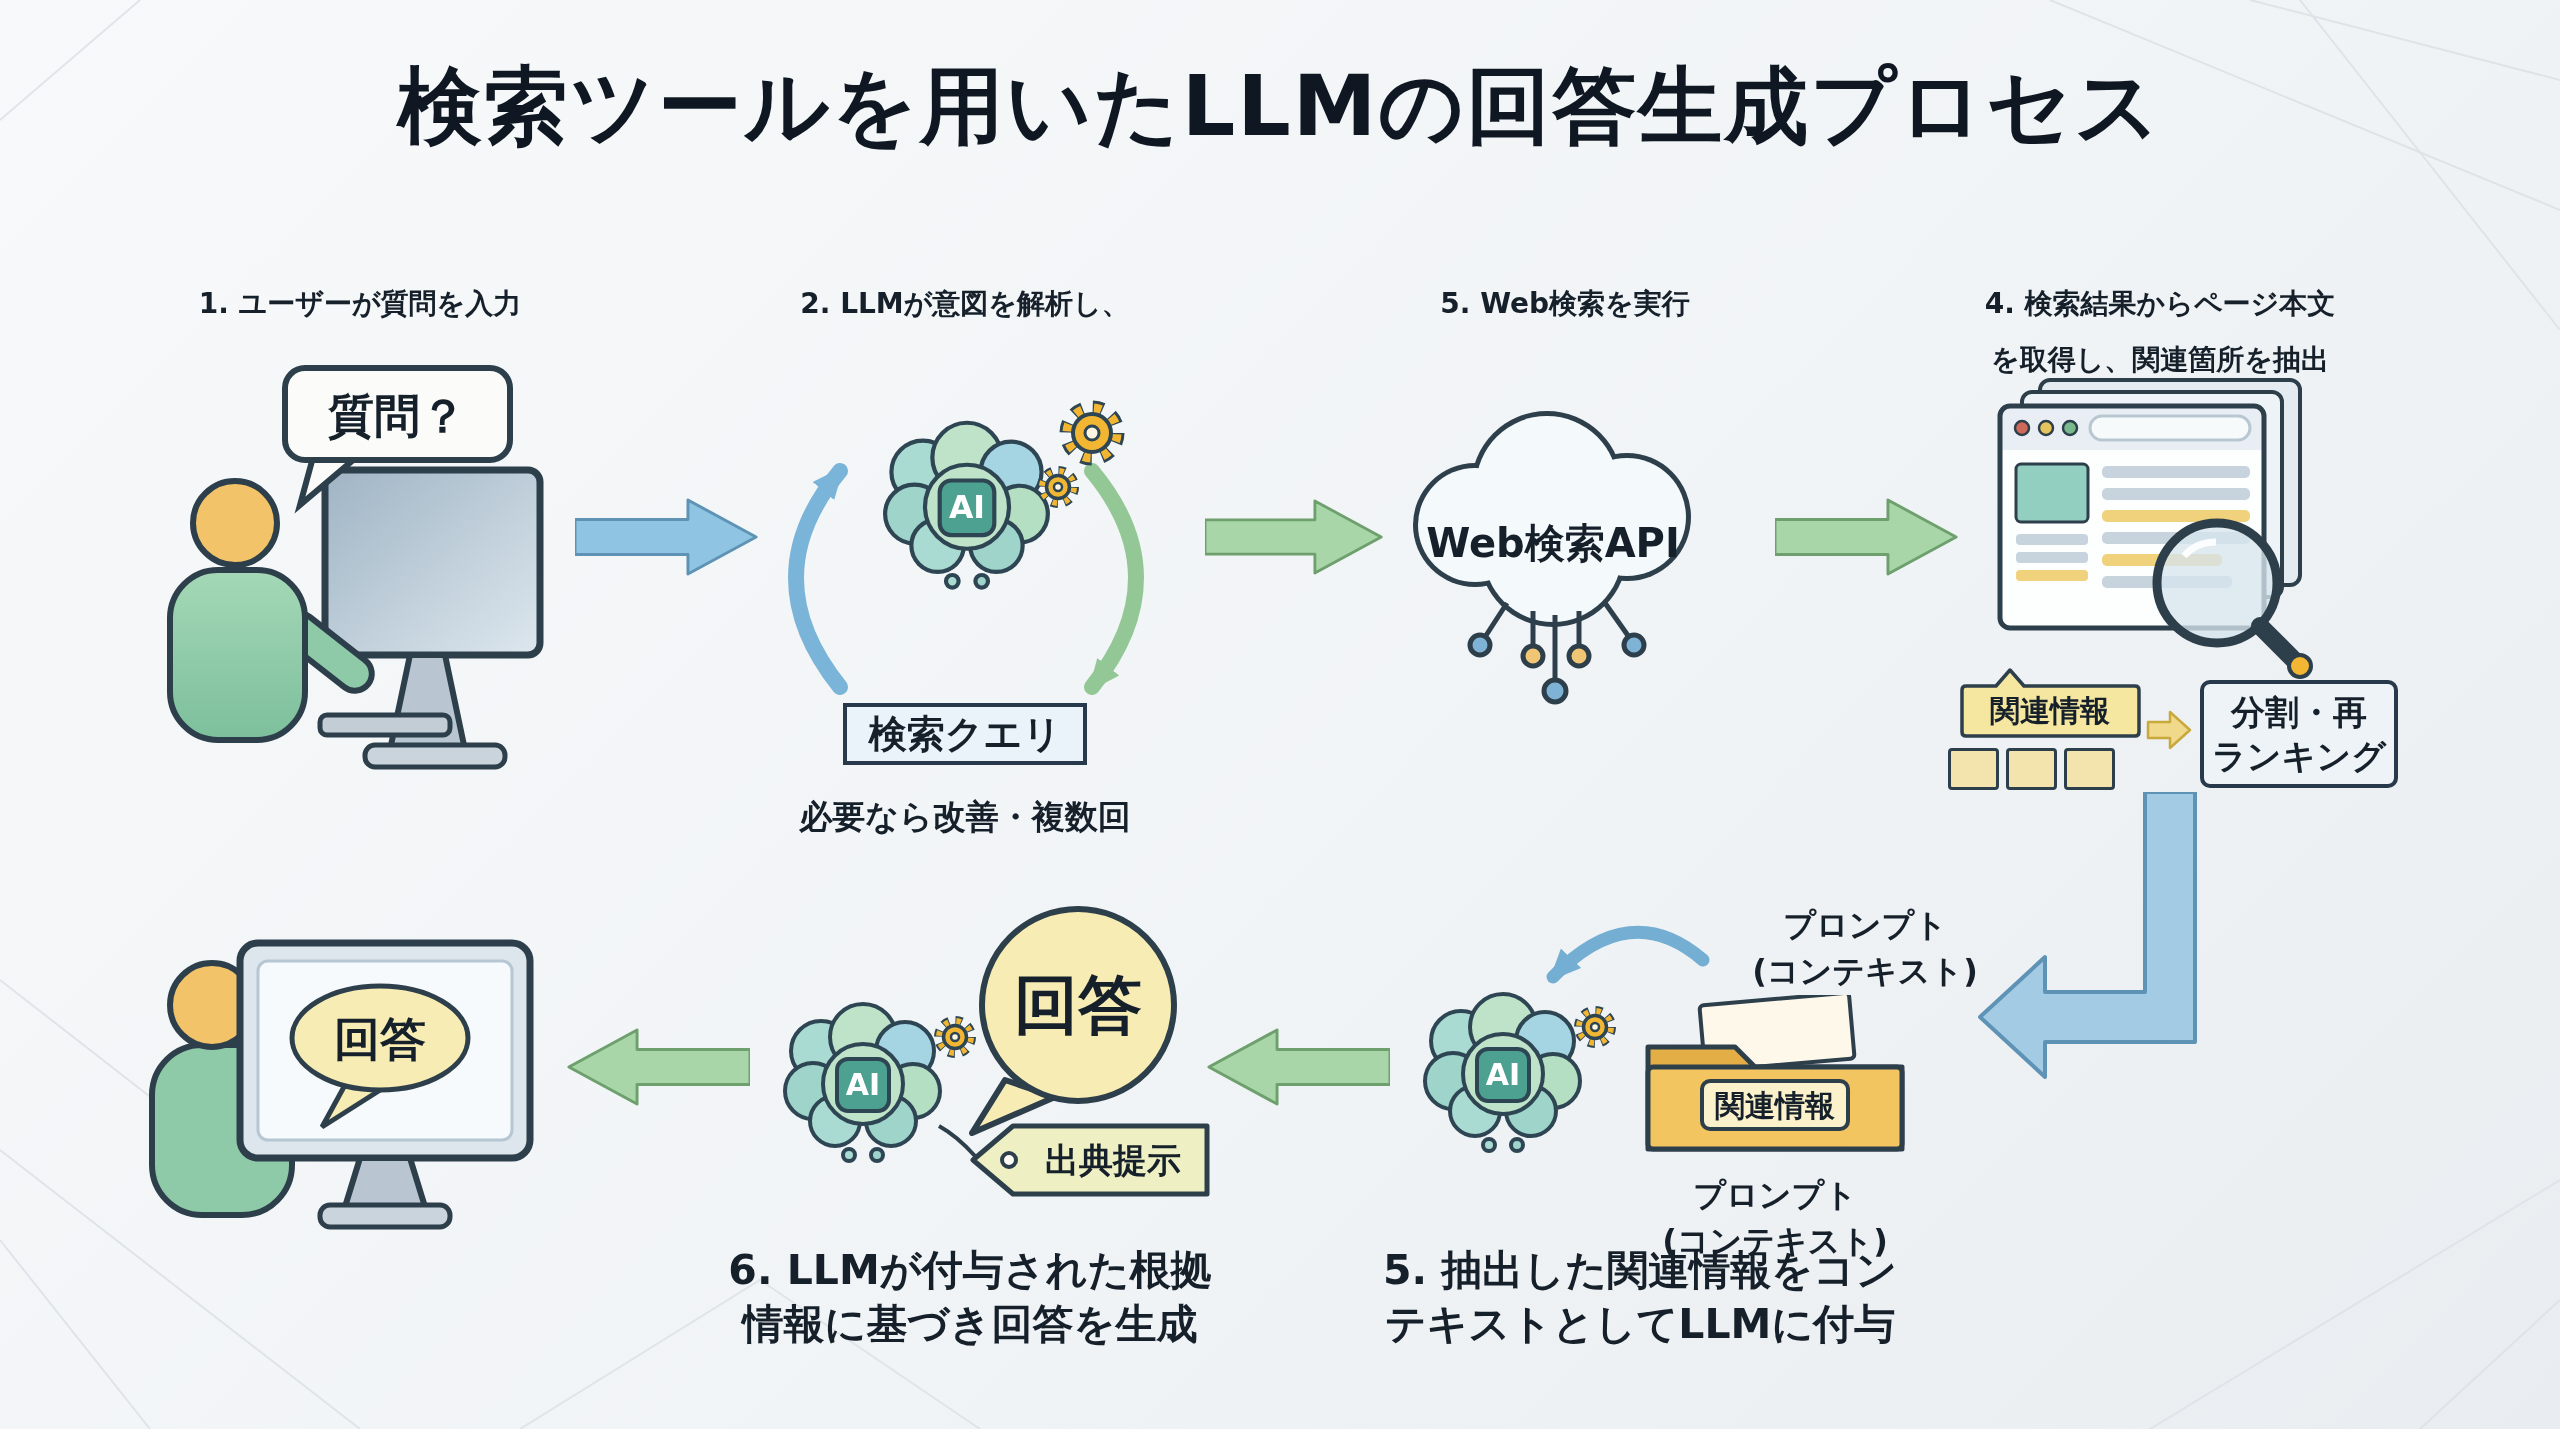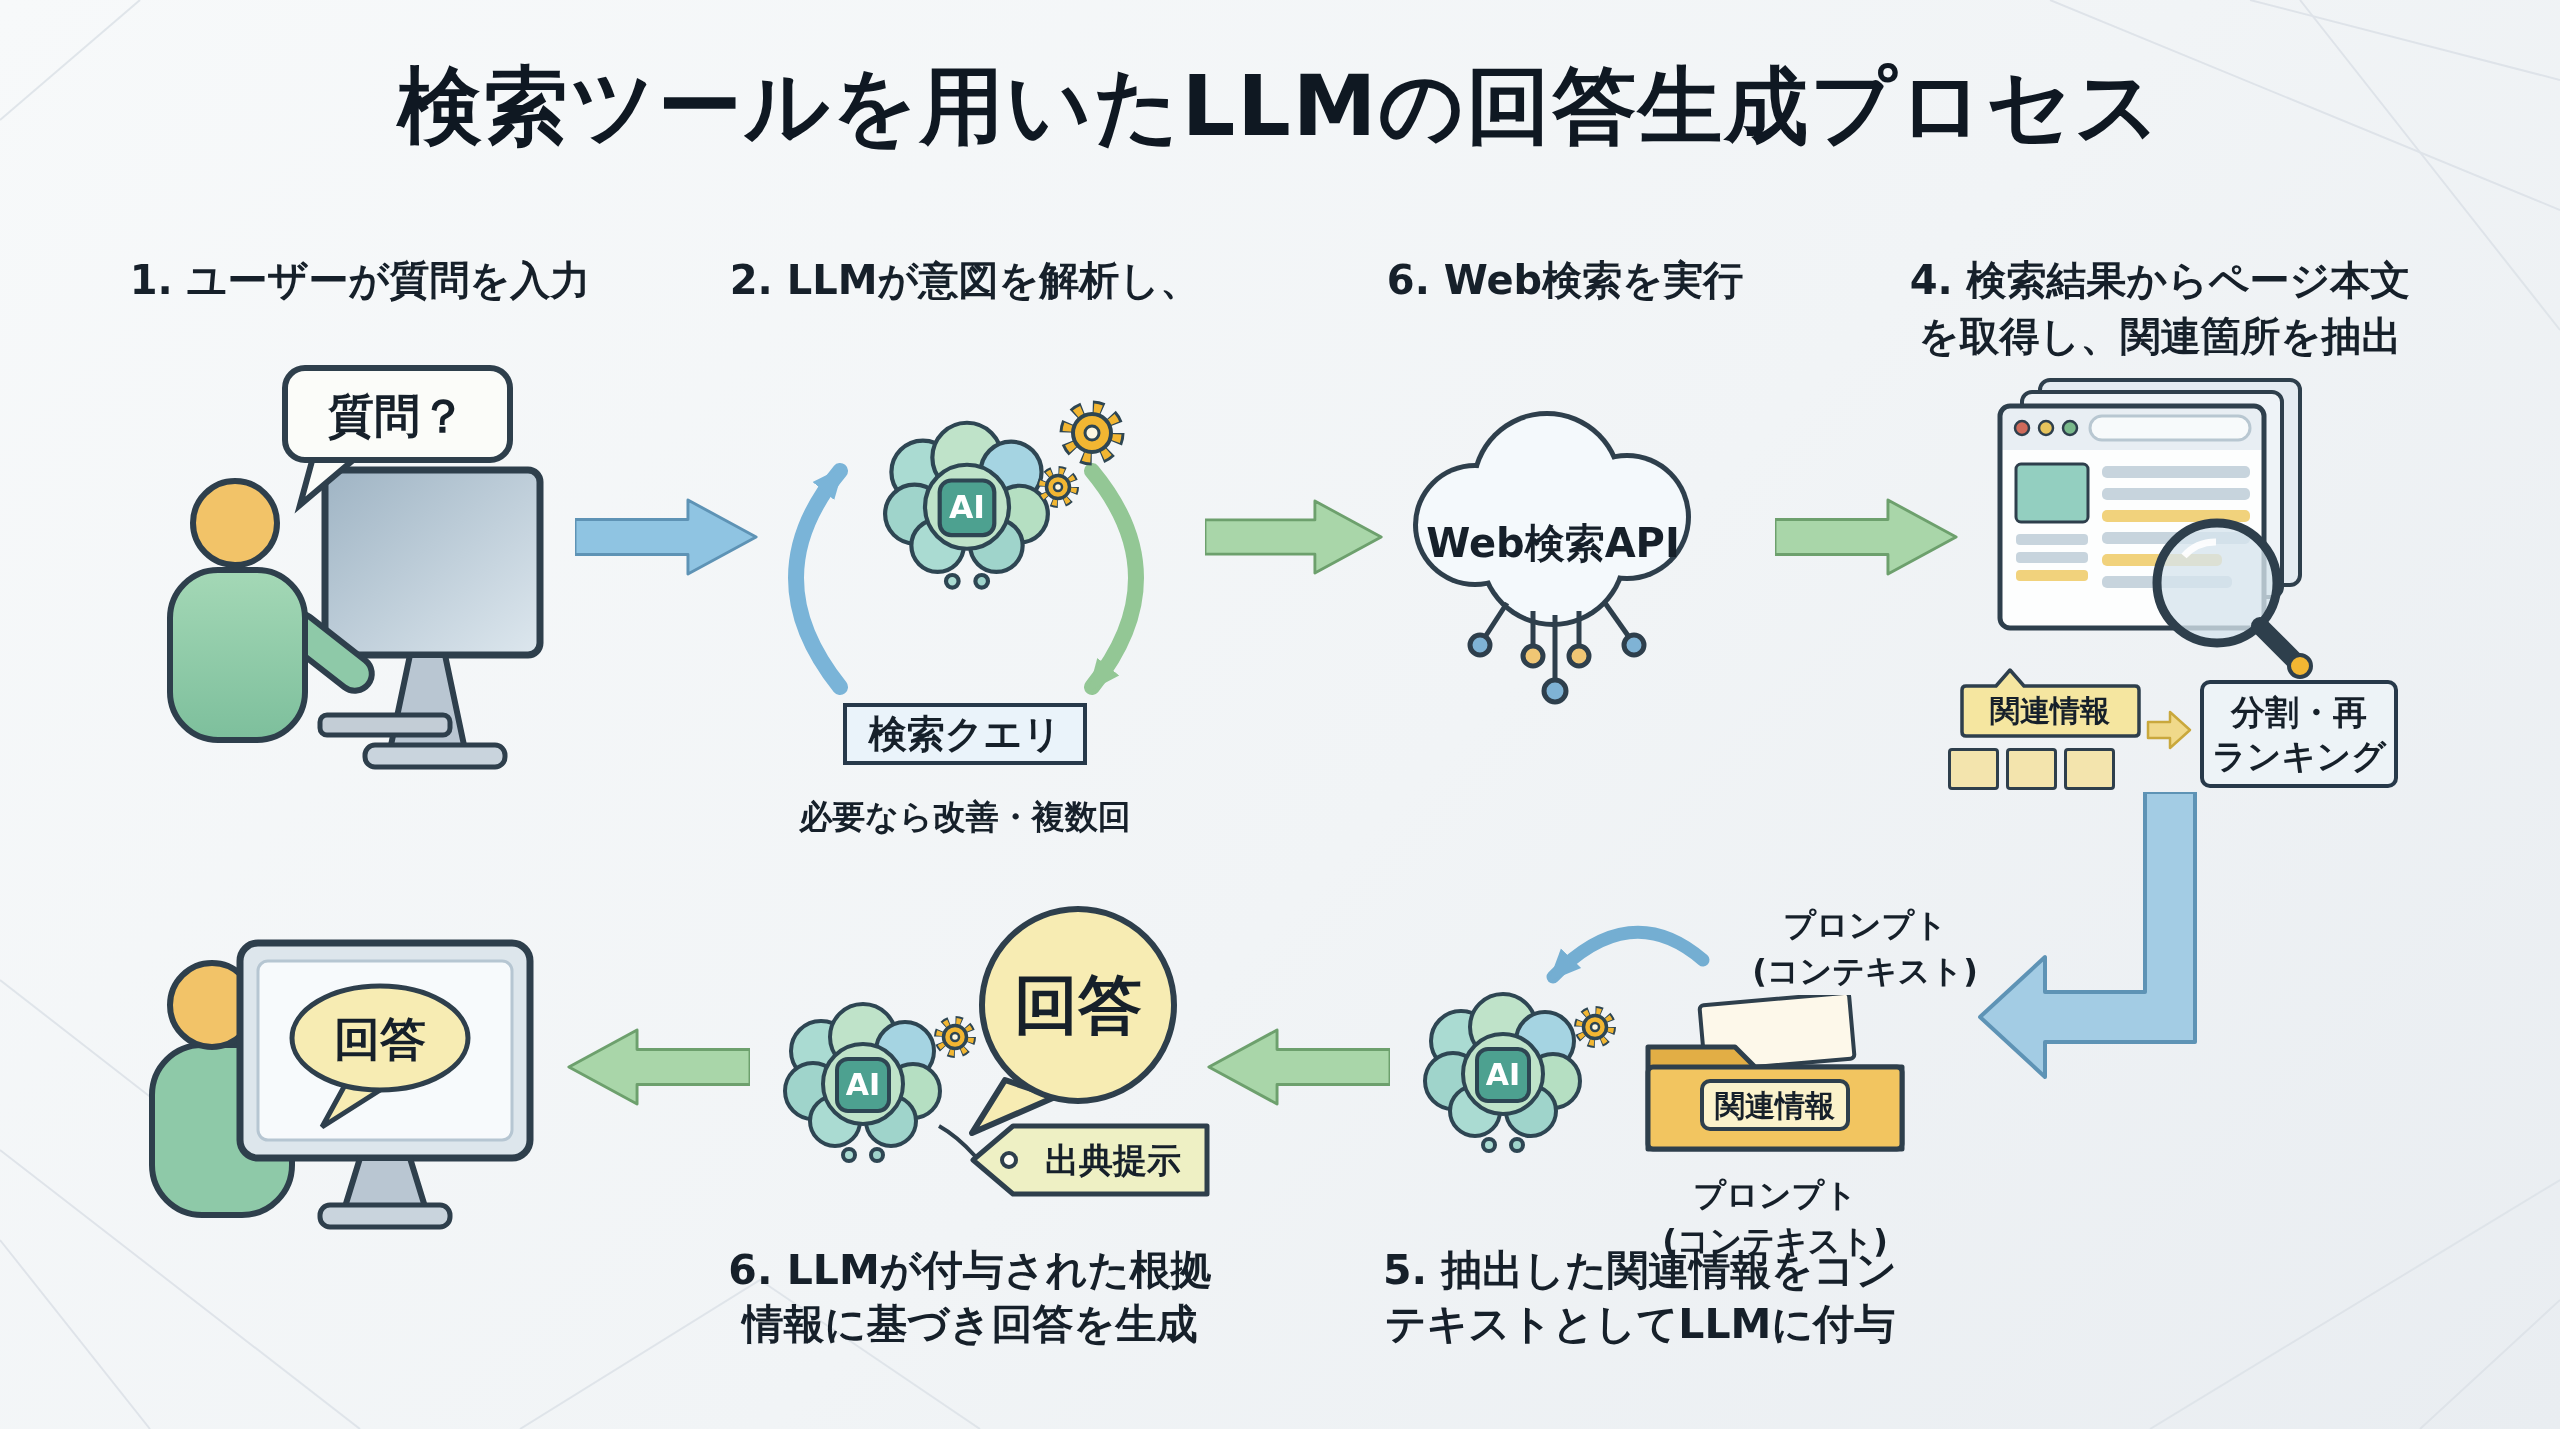--- a/index.html
+++ b/index.html
@@ -8,21 +8,21 @@
     background:linear-gradient(135deg,#f7f9fa 0%,#f1f4f6 55%,#e9edf1 100%);
     font-family:"DejaVu Sans","Liberation Sans",sans-serif;
     color:#16202a;
   }
   .abs{position:absolute;}
   .title{
     top:50px;left:0;width:100%;text-align:center;
     font-size:84px;font-weight:bold;letter-spacing:2px;color:#0f1822;
   }
   .lbl{font-weight:bold;color:#16202a;text-align:center;}
-  .step-label{font-size:40px;line-height:56px;}
+  .step-label{font-size:28px;line-height:56px;margin-top:24px;}
   .caption{font-size:41px;line-height:54px;}
   .note{font-size:33px;font-family:Liberation Mono, monospace;}
   .prompt-lbl{font-size:32px;line-height:46px;}
   .query-box{
     width:244px;height:62px;box-sizing:border-box;
     background:#eaf3fa;border:4px solid #27394a;border-radius:0;
     font-size:38px;font-weight:bold;text-align:center;line-height:54px;
   }
   .rerank-box{
     width:198px;box-sizing:border-box;padding:6px 7px;
@@ -135,21 +135,21 @@
   </svg>
 
   <div class="abs query-box" style="left:843px;top:703px;">検索クエリ</div>
   <div class="abs lbl note" style="left:715px;top:795px;width:500px;">必要なら改善・複数回</div>
 
   <svg class="abs" style="left:1205px;top:495px;" width="180" height="84" viewBox="0 0 190 84">
     <polygon points="0,24 116,24 116,4 186,42 116,80 116,60 0,60" fill="#a9d6a9" stroke="#6da06d" stroke-width="3" stroke-linejoin="round"></polygon>
   </svg>
 
   <div class="abs lbl step-label" style="left:1335px;top:252px;width:460px;">
-    <div>6. Web検索を実行</div>
+    <div>5. Web検索を実行</div>
   </div>
 
   <svg class="abs" style="left:1375px;top:395px;" width="360" height="320" viewBox="0 0 360 320">
     <g>
       <g fill="#2e3f4c">
         <circle cx="100" cy="130" r="62"></circle>
           <circle cx="172" cy="92" r="76"></circle>
         <circle cx="252" cy="122" r="64"></circle>
           <circle cx="178" cy="158" r="74"></circle>
       </g>

